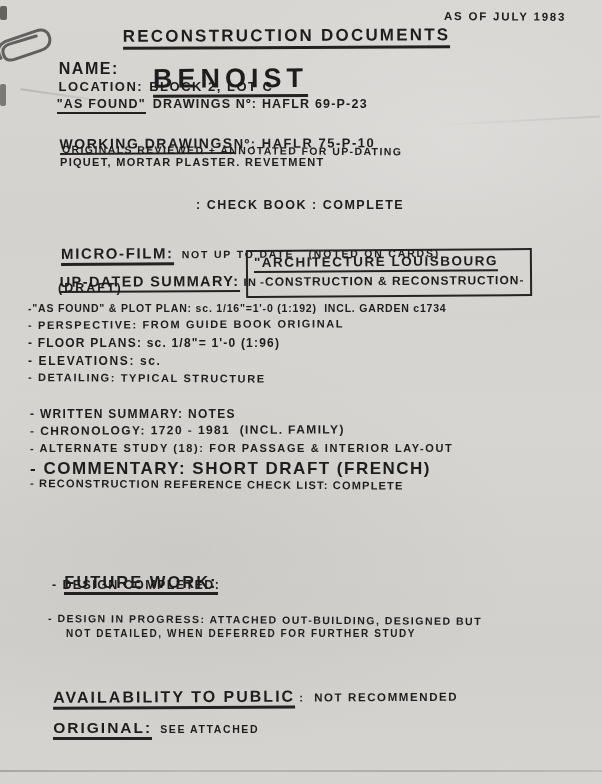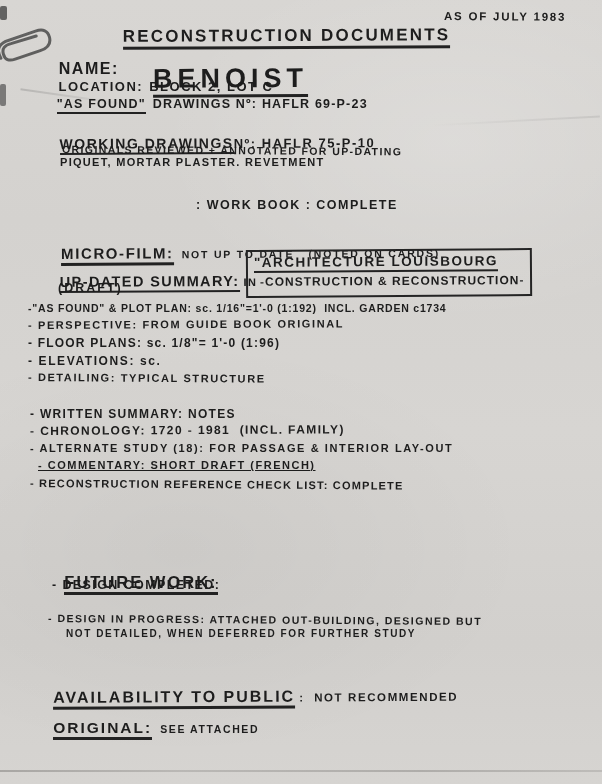--- a/index.html
+++ b/index.html
@@ -66,21 +66,21 @@
   <div class="line" style="left:38px;top:83px;font-size:12.5px;letter-spacing:1.2px;">
     <span class="u">"AS FOUND"</span><span style="margin-left:7px;">DRAWINGS Nº: HAFLR 69-P-23</span>
   </div>
 
   <div class="line r3" style="left:38px;top:120px;font-size:14px;letter-spacing:1.5px;">
     <span class="u">WORKING DRAWINGS</span><span style="margin-left:0;font-size:13px;">Nº: HAFLR 75-P-10</span>
   </div>
   <div class="line r2" style="left:62px;top:143px;font-size:10.5px;letter-spacing:1.4px;">ORIGINALS REVIEWED + ANNOTATED FOR UP-DATING</div>
   <div class="line" style="left:60px;top:156px;font-size:11px;letter-spacing:1.3px;">PIQUET, MORTAR PLASTER. REVETMENT</div>
 
-  <div class="line" style="left:196px;top:198px;font-size:12.5px;letter-spacing:1.5px;">: WORK BOOK : COMPLETE</div>
+  <div class="line" style="left:196px;top:198px;font-size:12.5px;letter-spacing:1.5px;">: CHECK BOOK : COMPLETE</div>
 
   <div class="line r3" style="left:38px;top:228px;font-size:15px;letter-spacing:1.6px;">
     <span class="u3">MICRO-FILM:</span><span style="margin-left:8px;font-size:10.5px;letter-spacing:1.8px;">NOT UP TO DATE   (NOTED ON CARDS)</span>
   </div>
 
   <div class="line r3" style="left:38px;top:258px;font-size:14.5px;letter-spacing:1.4px;">
     <span class="u">UP-DATED SUMMARY:</span><span style="margin-left:4px;font-size:11px;">IN</span>
   </div>
   <div class="line" style="left:58px;top:281px;font-size:12.5px;letter-spacing:2px;">(DRAFT)</div>
 
@@ -91,21 +91,21 @@
 
   <div class="line" style="left:28px;top:302px;font-size:10.5px;letter-spacing:0.8px;">-"AS FOUND" &amp; PLOT PLAN: sc. 1/16"=1'-0 (1:192)  INCL. GARDEN c1734</div>
   <div class="line r3" style="left:28px;top:319px;font-size:11px;letter-spacing:1.6px;">- PERSPECTIVE: FROM GUIDE BOOK ORIGINAL</div>
   <div class="line" style="left:28px;top:336px;font-size:12px;letter-spacing:1.2px;">- FLOOR PLANS: sc. 1/8"= 1'-0 (1:96)</div>
   <div class="line" style="left:28px;top:354px;font-size:12px;letter-spacing:1.6px;">- ELEVATIONS: sc.</div>
   <div class="line r2" style="left:28px;top:371px;font-size:11px;letter-spacing:1.6px;">- DETAILING: TYPICAL STRUCTURE</div>
 
   <div class="line" style="left:30px;top:407px;font-size:12px;letter-spacing:1.3px;">- WRITTEN SUMMARY: NOTES</div>
   <div class="line r3" style="left:30px;top:424px;font-size:12px;letter-spacing:1.4px;">- CHRONOLOGY: 1720 - 1981  (INCL. FAMILY)</div>
   <div class="line" style="left:30px;top:442px;font-size:11px;letter-spacing:1.6px;">- ALTERNATE STUDY (18): FOR PASSAGE &amp; INTERIOR LAY-OUT</div>
-  <div class="line" style="left:38px;top:459px;font-size:11px;letter-spacing:1.5px;text-decoration:underline;">- COMMENTARY: SHORT DRAFT (FRENCH)</div>
+  <div class="line" style="left:30px;top:459px;font-size:17px;letter-spacing:1.5px;">- COMMENTARY: SHORT DRAFT (FRENCH)</div>
   <div class="line r2" style="left:30px;top:477px;font-size:11px;letter-spacing:1.2px;">- RECONSTRUCTION REFERENCE CHECK LIST: COMPLETE</div>
 
   <div class="line" style="left:38px;top:554px;font-size:16.5px;letter-spacing:2px;text-align:center;">
     <span class="u3">FUTURE WORK:</span>
   </div>
   <div class="line" style="left:52px;top:578px;font-size:12.5px;letter-spacing:1.4px;text-align:center;">- DESIGN COMPLETED:</div>
   <div class="line r2" style="left:48px;top:612px;font-size:10.5px;letter-spacing:1.5px;">- DESIGN IN PROGRESS: ATTACHED OUT-BUILDING, DESIGNED BUT</div>
   <div class="line" style="left:66px;top:628px;font-size:10px;letter-spacing:1.6px;">NOT DETAILED, WHEN DEFERRED FOR FURTHER STUDY</div>
 
   <div class="line r3" style="left:28px;top:671px;font-size:16px;letter-spacing:2px;">

